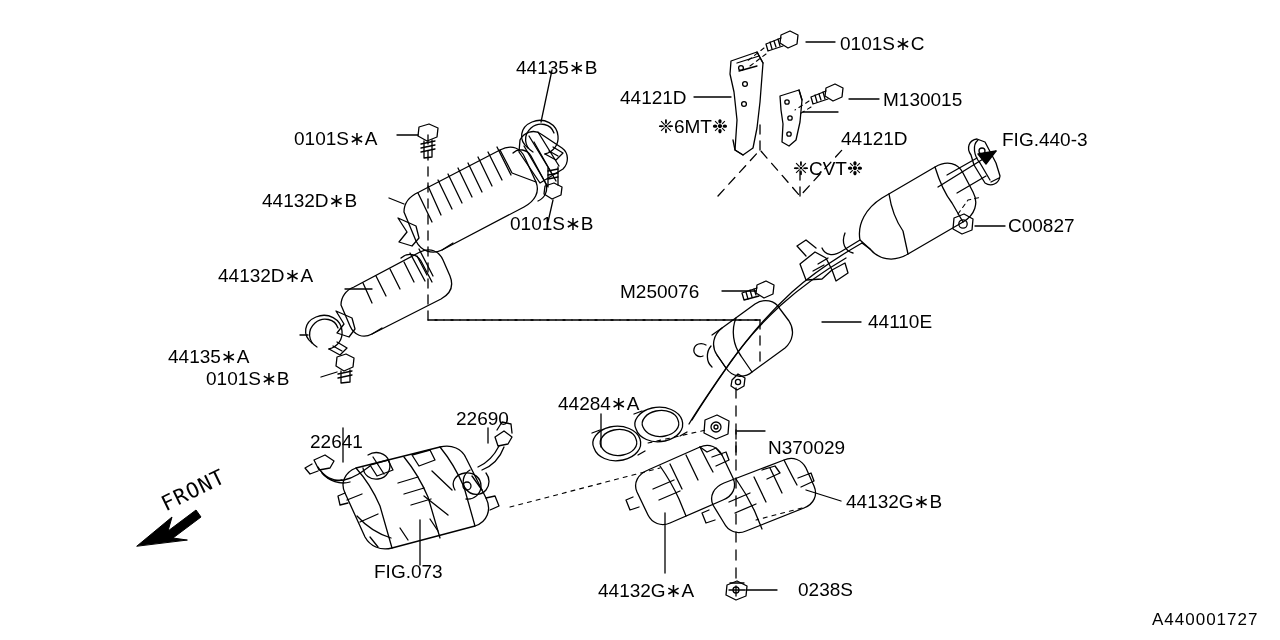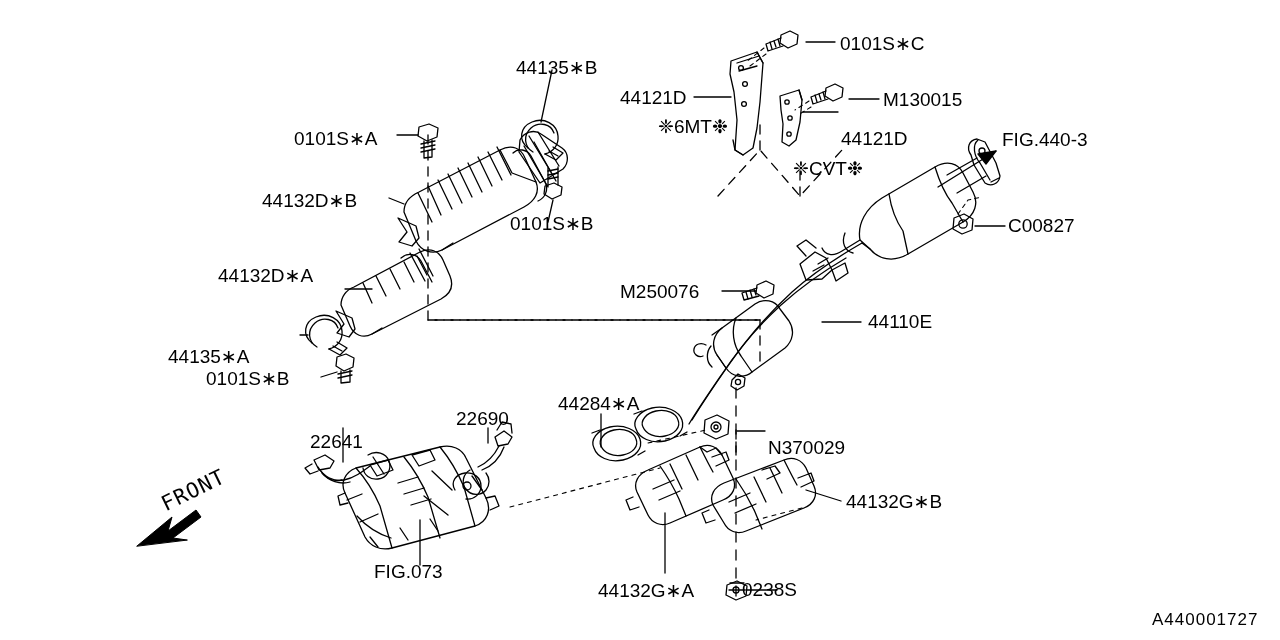--- a/index.html
+++ b/index.html
@@ -351,19 +351,19 @@
 
   <div class="lbl" style="left:558px;  top:392px;">44284∗A</div>
   <div class="lbl" style="left:768px;  top:437px;">N370029</div>
 
   <div class="lbl" style="left:310px;  top:408px;margin-top:23px;">22641</div>
   <div class="lbl" style="left:456px;  top:408px;text-align:center;">22690</div>
   <div class="lbl" style="left:374px;  top:561px;">FIG.073</div>
 
   <div class="lbl" style="left:598px;  top:579px;">44132G∗A</div>
   <div class="lbl" style="left:846px;  top:490px;">44132G∗B</div>
-  <div class="lbl" style="left:742px;  top:579px;">0238S</div>
+  <div class="lbl" style="left:798px;  top:579px;">0238S</div>
 
   <div class="front-txt" style="left:168px; top:492px;">FRONT</div>
 
   <div class="lbl dwg" style="left:1152px; top:610px;">A440001727</div>
 
 </div>
 
 </body></html>

